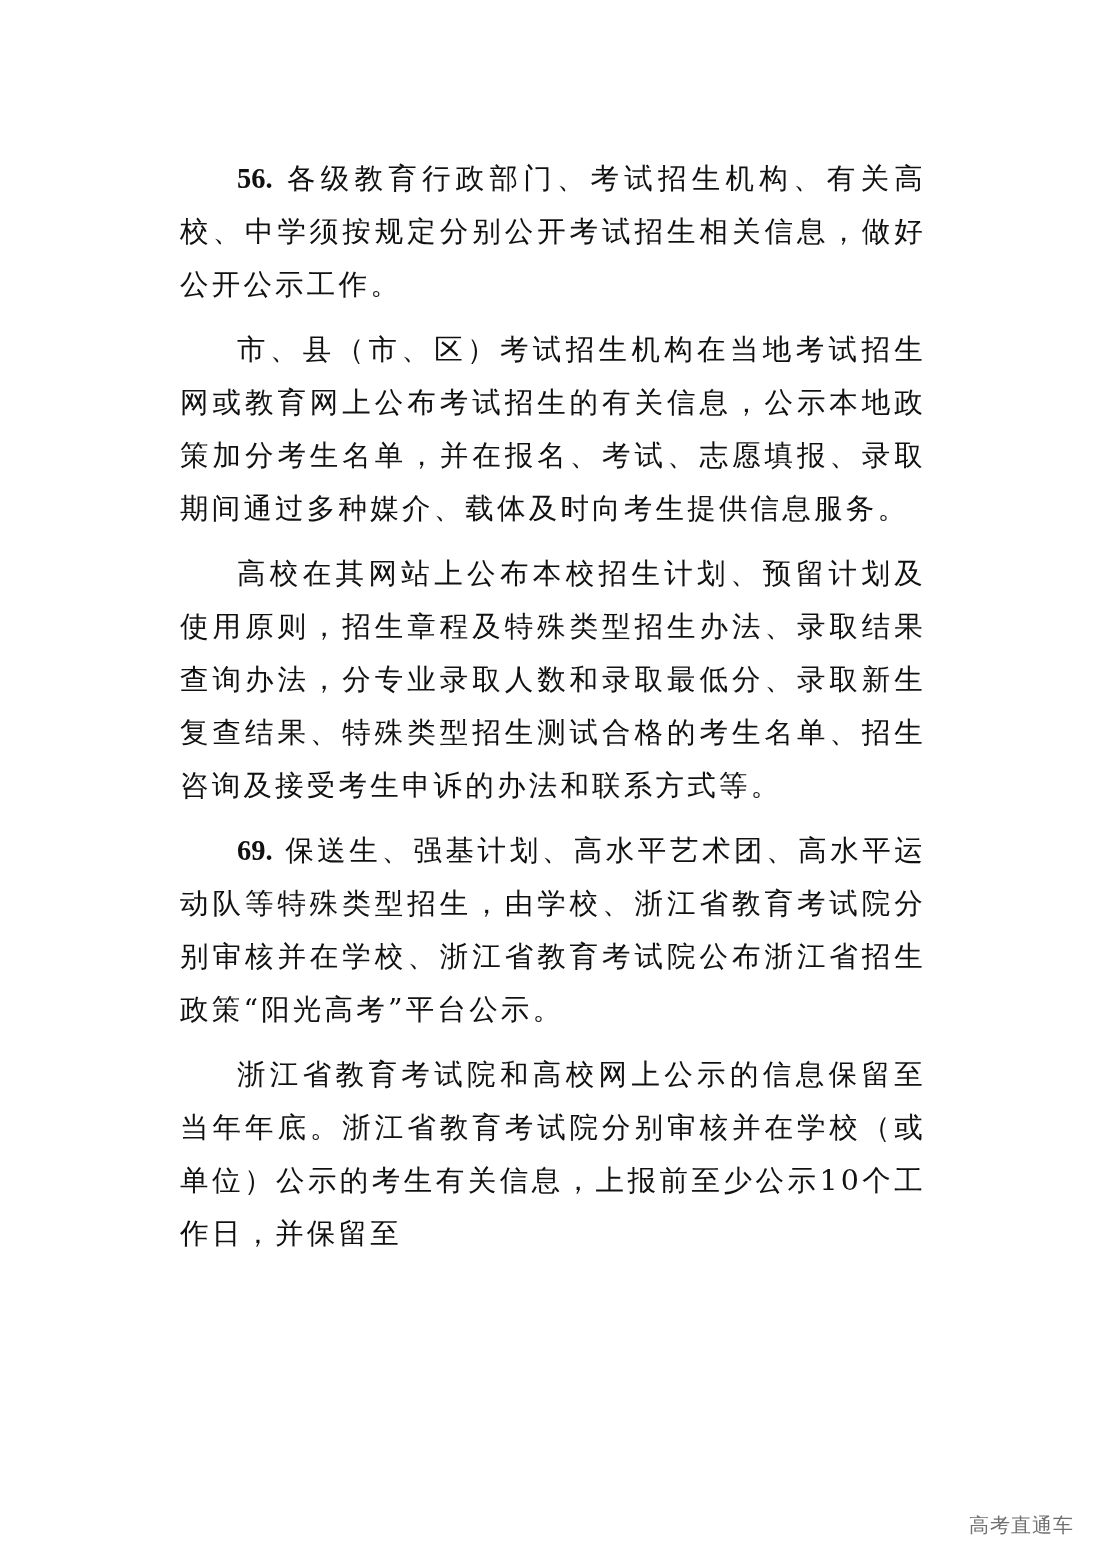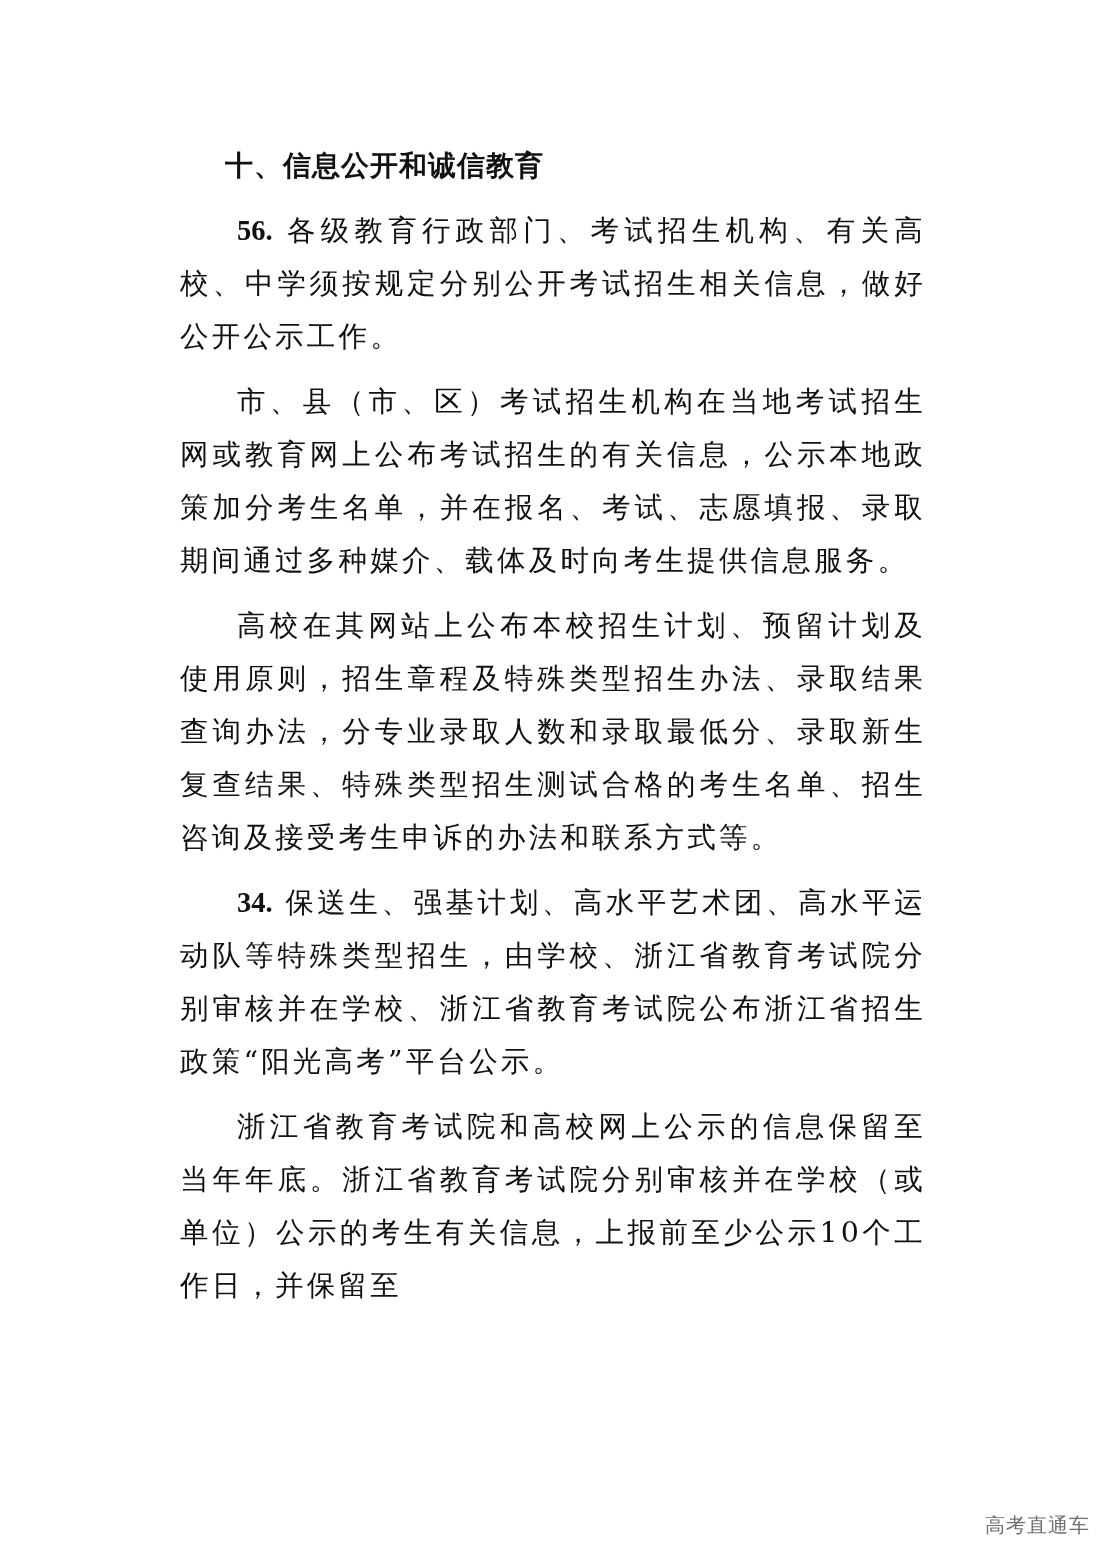--- a/index.html
+++ b/index.html
@@ -39,50 +39,49 @@
       text-align: justify;
       letter-spacing: 3.2px;
     }
     .para .num {
       font-family: "Liberation Serif", "DejaVu Serif", serif;
       font-weight: bold;
       letter-spacing: 0;
     }
     .watermark {
       position: absolute;
-      right: 12px;
+      right: 28px;
       bottom: 20px;
       font-family: Liberation Sans, sans-serif;
       font-size: 20px;
       color: #6f6f6f;
       letter-spacing: 1px;
     }
   </style>
 </head>
 <body>
 
 <div class="page">
-  <h2 class="heading">十、信息公开和诚信教育</h2>
 
   <p class="para">
     <span class="num">56.</span>
     <span>各级教育行政部门、考试招生机构、有关高校、中学须按规定分别公开考试招生相关信息，做好公开公示工作。</span>
   </p>
 
 
   <p class="para">
     <span>市、县（市、区）考试招生机构在当地考试招生网或教育网上公布考试招生的有关信息，公示本地政策加分考生名单，并在报名、考试、志愿填报、录取期间通过多种媒介、载体及时向考生提供信息服务。</span>
   </p>
 
   <p class="para">
     <span>高校在其网站上公布本校招生计划、预留计划及使用原则，招生章程及特殊类型招生办法、录取结果查询办法，分专业录取人数和录取最低分、录取新生复查结果、特殊类型招生测试合格的考生名单、招生咨询及接受考生申诉的办法和联系方式等。</span>
   </p>
 
   <p class="para">
-    <span class="num">34.</span>
+    <span class="num">69.</span>
     <span>保送生、强基计划、高水平艺术团、高水平运动队等特殊类型招生，由学校、浙江省教育考试院分别审核并在学校、浙江省教育考试院公布浙江省招生政策“阳光高考”平台公示。</span>
   </p>
 
   <p class="para">
     <span>浙江省教育考试院和高校网上公示的信息保留至当年年底。浙江省教育考试院分别审核并在学校（或单位）公示的考生有关信息，上报前至少公示10个工作日，并保留至</span>
   </p>
 </div>
 
 <div class="watermark">高考直通车</div>
 

